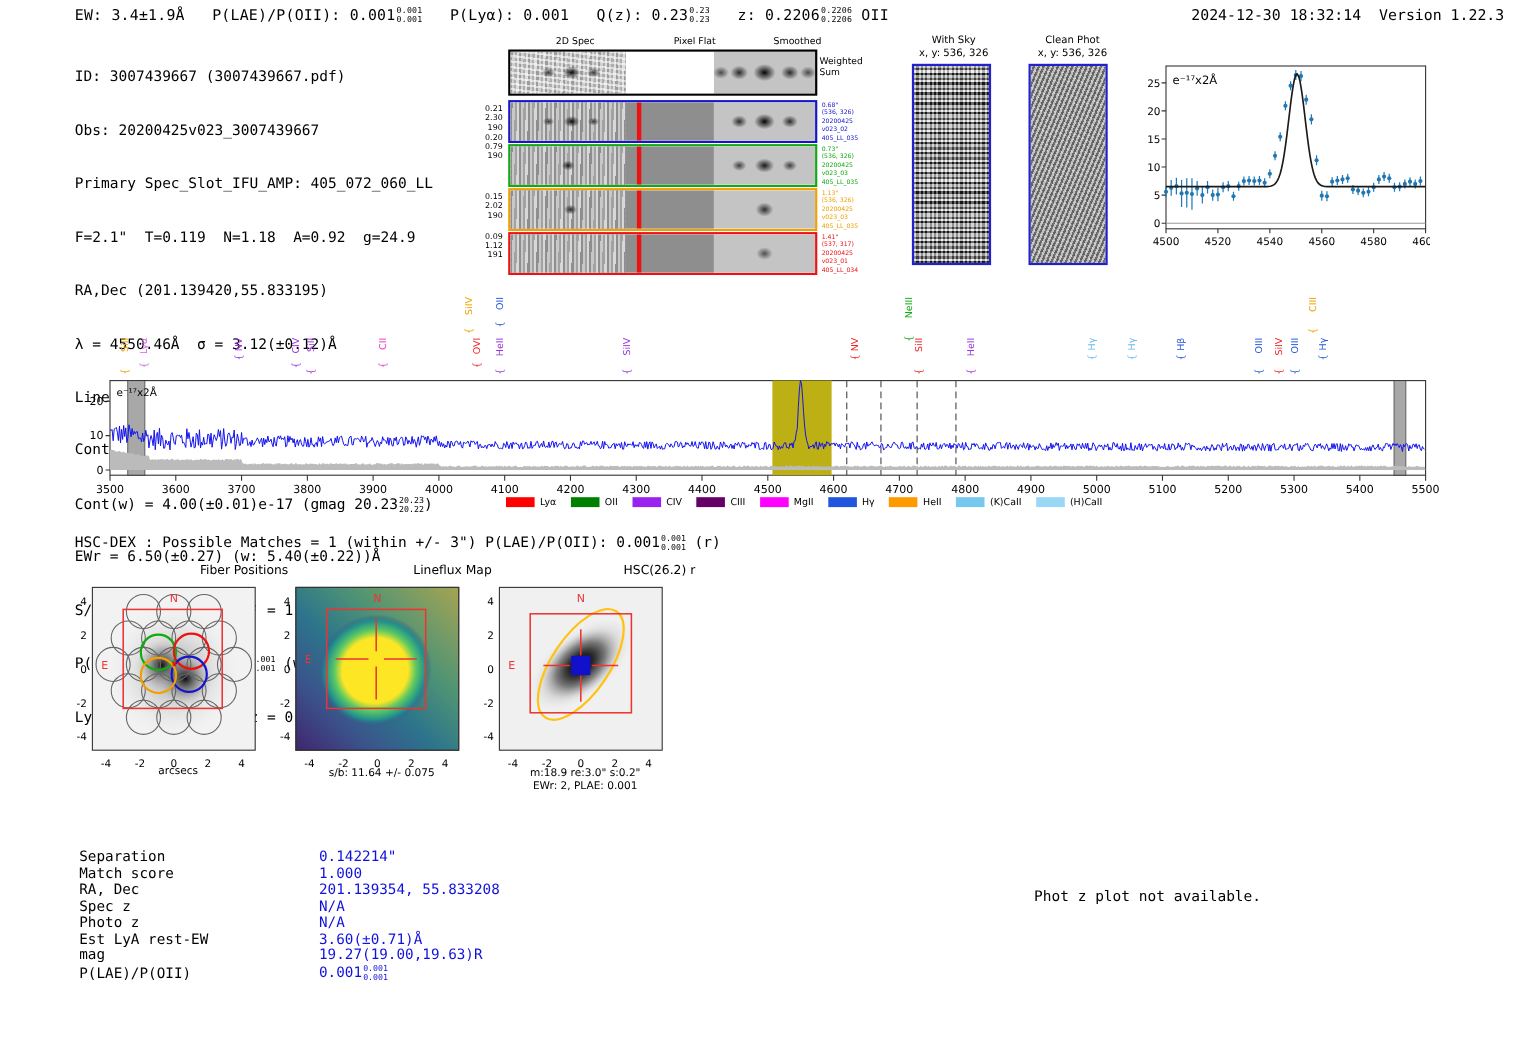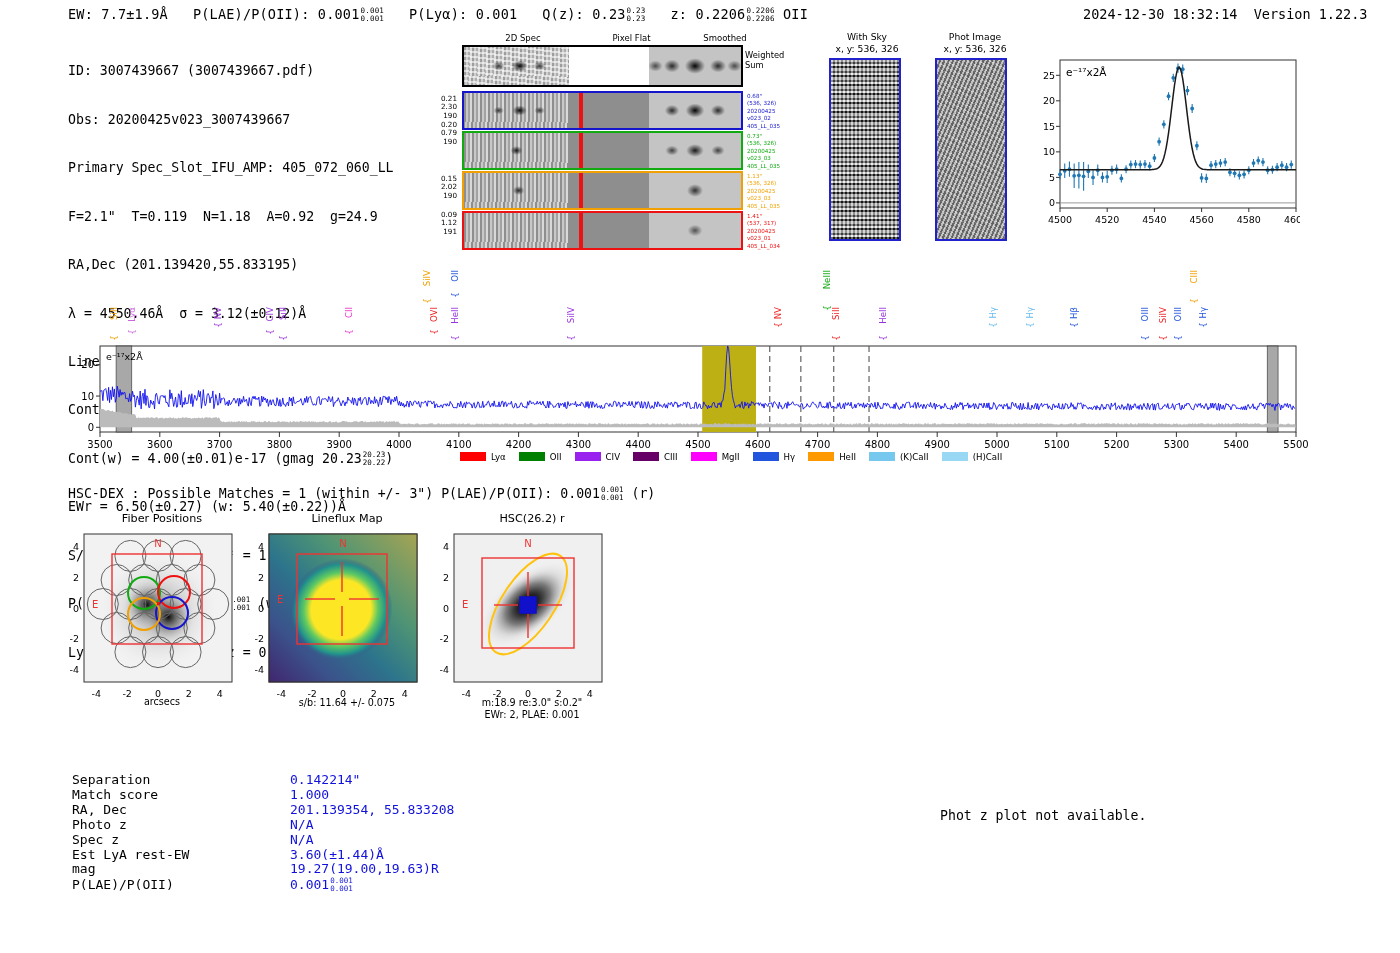--- a/index.html
+++ b/index.html
@@ -49,36 +49,36 @@
   .vline-lab { position:absolute; font-family:"DejaVu Sans", sans-serif; font-size:8.6px;
                writing-mode:vertical-rl; transform:rotate(180deg); white-space:nowrap;
                letter-spacing:0px; }
   .legend-sw { width:26px; height:9px; display:inline-block; vertical-align:middle; }
   .legend-item { display:inline-flex; align-items:center; gap:5px; margin-right:13px;
                  font-family:"DejaVu Sans", sans-serif; font-size:8.6px; }
 
   
   #dexhdr { top:486px; left:68px; font-size:13.2px; white-space:nowrap; }
   .panel-title { position:absolute; font-family:"DejaVu Sans", sans-serif; font-size:11.2px;
-                 text-align:center; }
+                 text-align:right; }
   .panel-cap { position:absolute; font-family:"DejaVu Sans", sans-serif; font-size:9.6px;
                text-align:center; line-height:12px; white-space:nowrap; }
 
   
   #btab { top:773px; left:72px; font-size:13px; line-height:14.9px; }
   #btab .k { display:inline-block; width:218px; color:#000; white-space:pre; }
   #btab .v { color:#1111dd; white-space:pre; }
   #photz { top:808px; left:940px; font-size:13.2px; white-space:nowrap; }
 </style>
 </head>
 <body>
 
 <div class="abs mono" id="hdr-line">
   <span>EW:</span>
-  <span>7.7±1.9Å</span>
+  <span>3.4±1.9Å</span>
   &nbsp;
   <span>P(LAE)/P(OII):</span>
   <span>0.001</span><span class="fracbox">
       <span>0.001</span>
       <span>0.001</span>
     </span>
   &nbsp;
   <span>P(Lyα):</span>
   <span>0.001</span>
   &nbsp;
@@ -273,21 +273,21 @@
 <div class="cutcap" style="left:822px;top:31px;width:90px;">
   <div>With Sky</div>
     <div>x, y: 536, 326</div>
 </div>
 <div class="cutbox" style="left:829px;top:58px;width:72px;height:183px;
        background:repeating-linear-gradient(0deg,#1c1c1c 0 2px,#e8e8e8 2px 4px,#505050 4px 6px,#c0c0c0 6px 9px),
                   repeating-linear-gradient(90deg,rgba(255,255,255,.35) 0 2px,rgba(0,0,0,.25) 2px 4px);
        background-blend-mode:overlay,normal;"></div>
 
 <div class="cutcap" style="left:925px;top:31px;width:100px;">
-  <div>Phot Image</div>
+  <div>Clean Phot</div>
     <div>x, y: 536, 326</div>
 </div>
 <div class="cutbox" style="left:935px;top:58px;width:72px;height:183px;
        background:repeating-linear-gradient(27deg,#9a9a9a 0 2px,#b8b8b8 2px 3px,#8a8a8a 3px 5px),
                   repeating-linear-gradient(113deg,rgba(255,255,255,.4) 0 2px,rgba(0,0,0,.3) 2px 4px);
        background-blend-mode:overlay;"></div>
 
 <div class="abs" id="lprof">
   <svg width="268" height="186" viewBox="0 0 268 186">
     <rect x="28" y="4" width="236" height="148" fill="#fff" stroke="#333" stroke-width="1"></rect>
@@ -752,23 +752,23 @@
 </div>
 <div class="panel-cap" style="left:432px;top:697px;width:200px;">
   <div>m:18.9  re:3.0"  s:0.2"</div>
   <div>EWr: 2, PLAE: 0.001</div>
 </div>
 
 <div class="abs mono" id="btab">
   <div><span class="k">Separation</span><span class="v">0.142214"</span></div>
   <div><span class="k">Match score</span><span class="v">1.000</span></div>
   <div><span class="k">RA, Dec</span><span class="v">201.139354, 55.833208</span></div>
+  <div><span class="k">Spec z</span><span class="v">N/A</span></div>
   <div><span class="k">Photo z</span><span class="v">N/A</span></div>
-  <div><span class="k">Spec z</span><span class="v">N/A</span></div>
-  <div><span class="k">Est LyA rest-EW</span><span class="v">3.60(±1.44)Å</span></div>
+  <div><span class="k">Est LyA rest-EW</span><span class="v">3.60(±0.71)Å</span></div>
   <div><span class="k">mag</span><span class="v">19.27(19.00,19.63)R</span></div>
   <div><span class="k">P(LAE)/P(OII)</span><span class="v">0.001</span><span class="fracbox" style="color:#1111dd;">
         <span>0.001</span>
         <span>0.001</span>
       </span></div>
 </div>
 
 <div class="abs mono" id="photz">Phot z plot not available.</div>
 
 </body></html>

